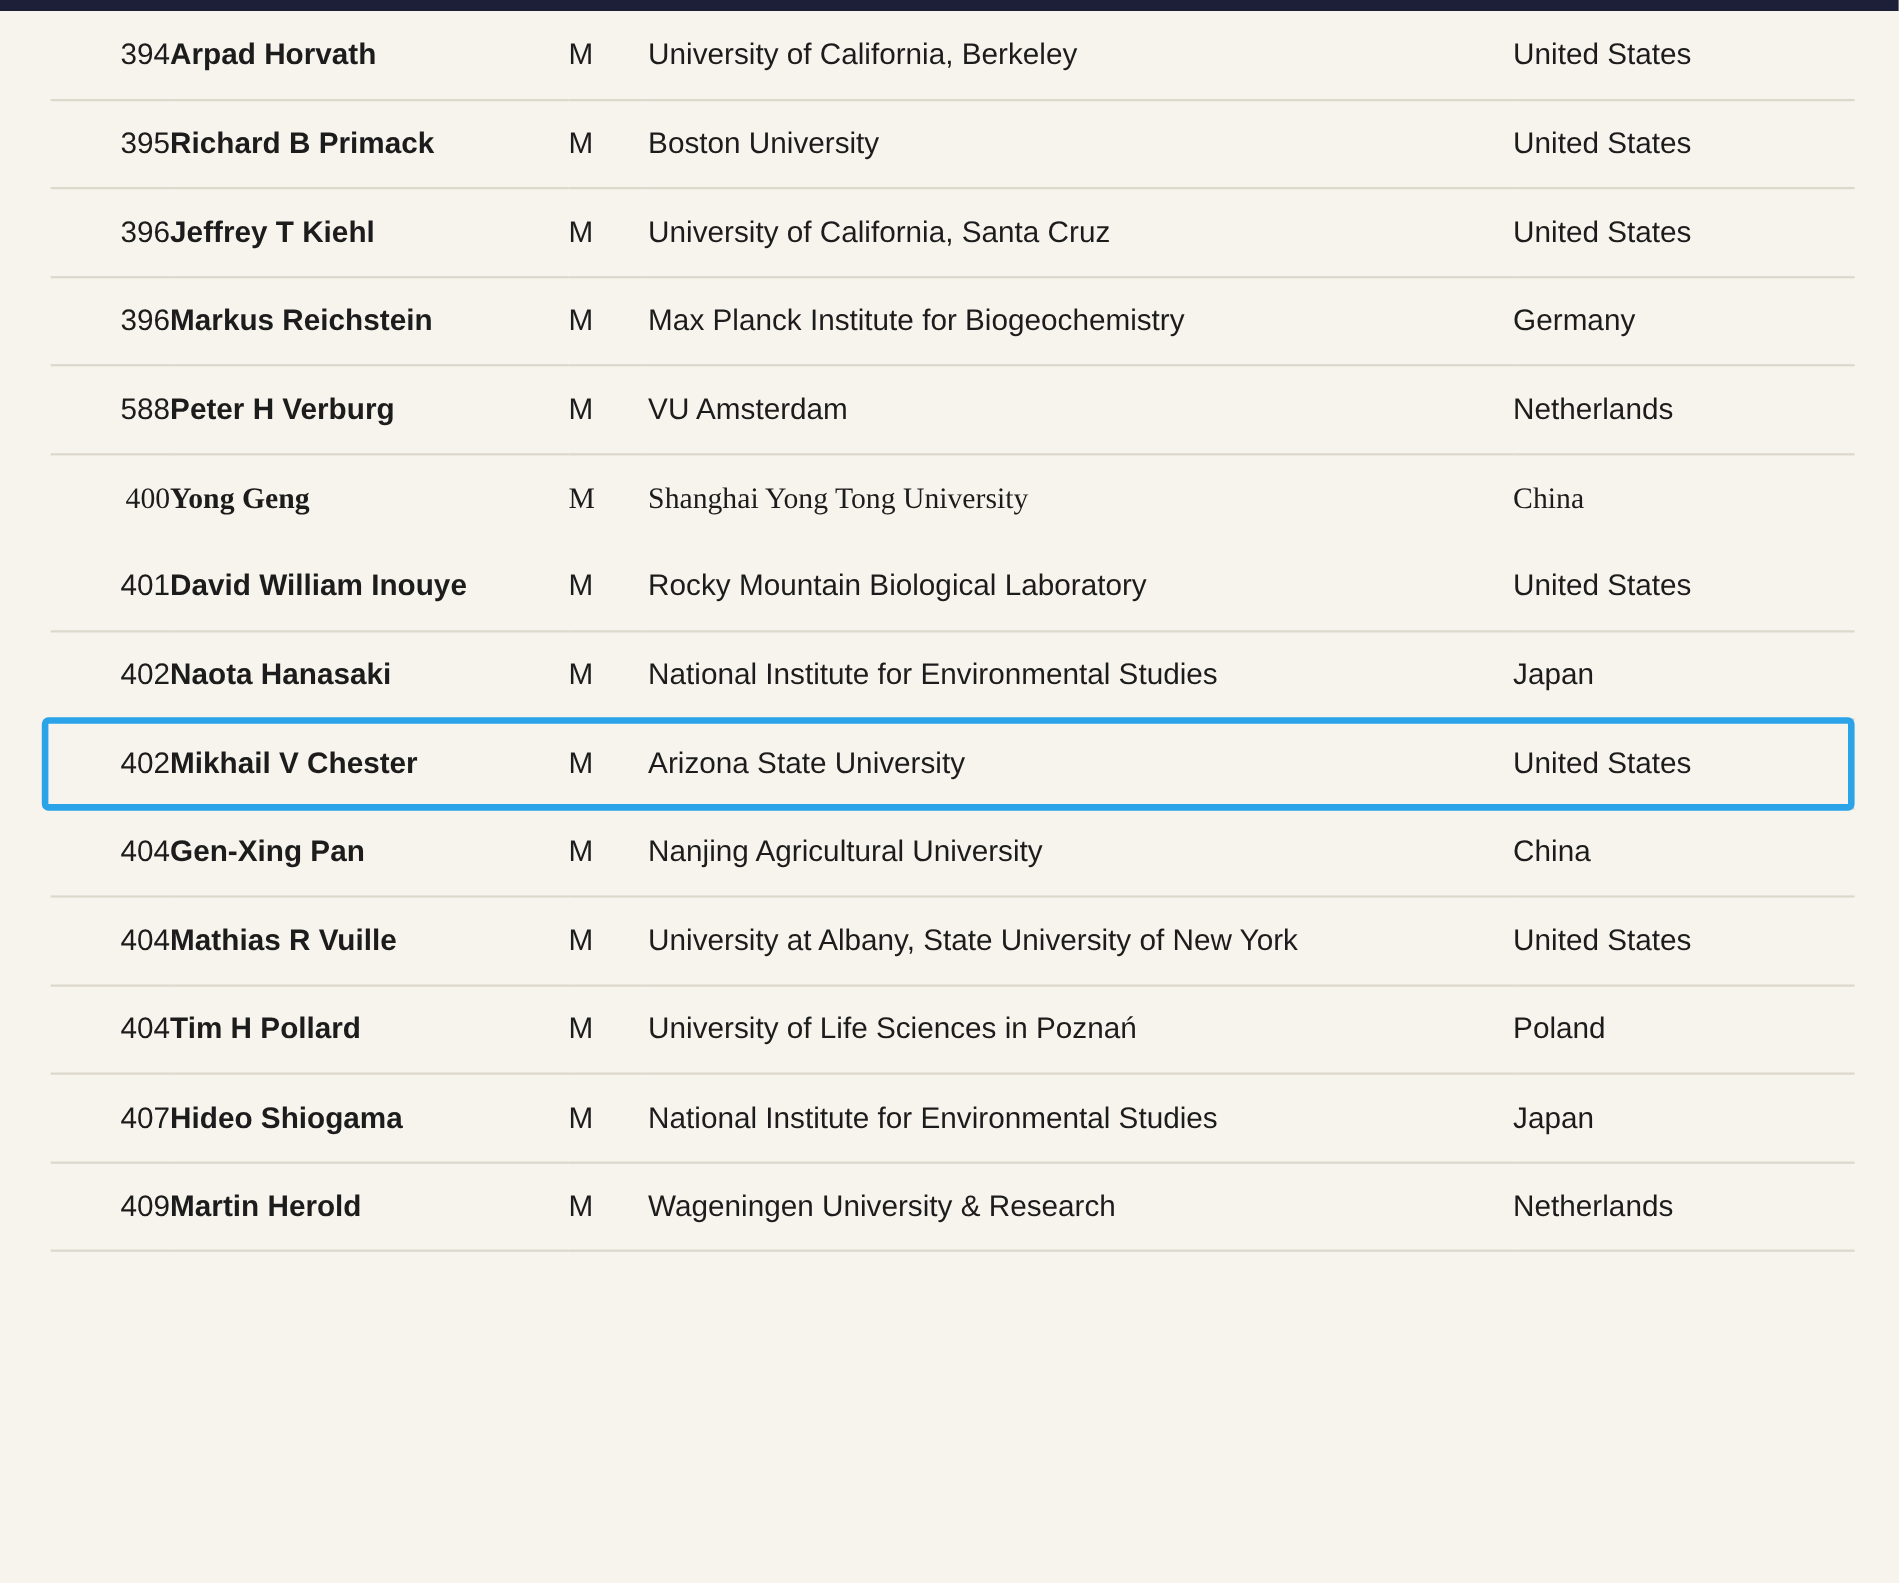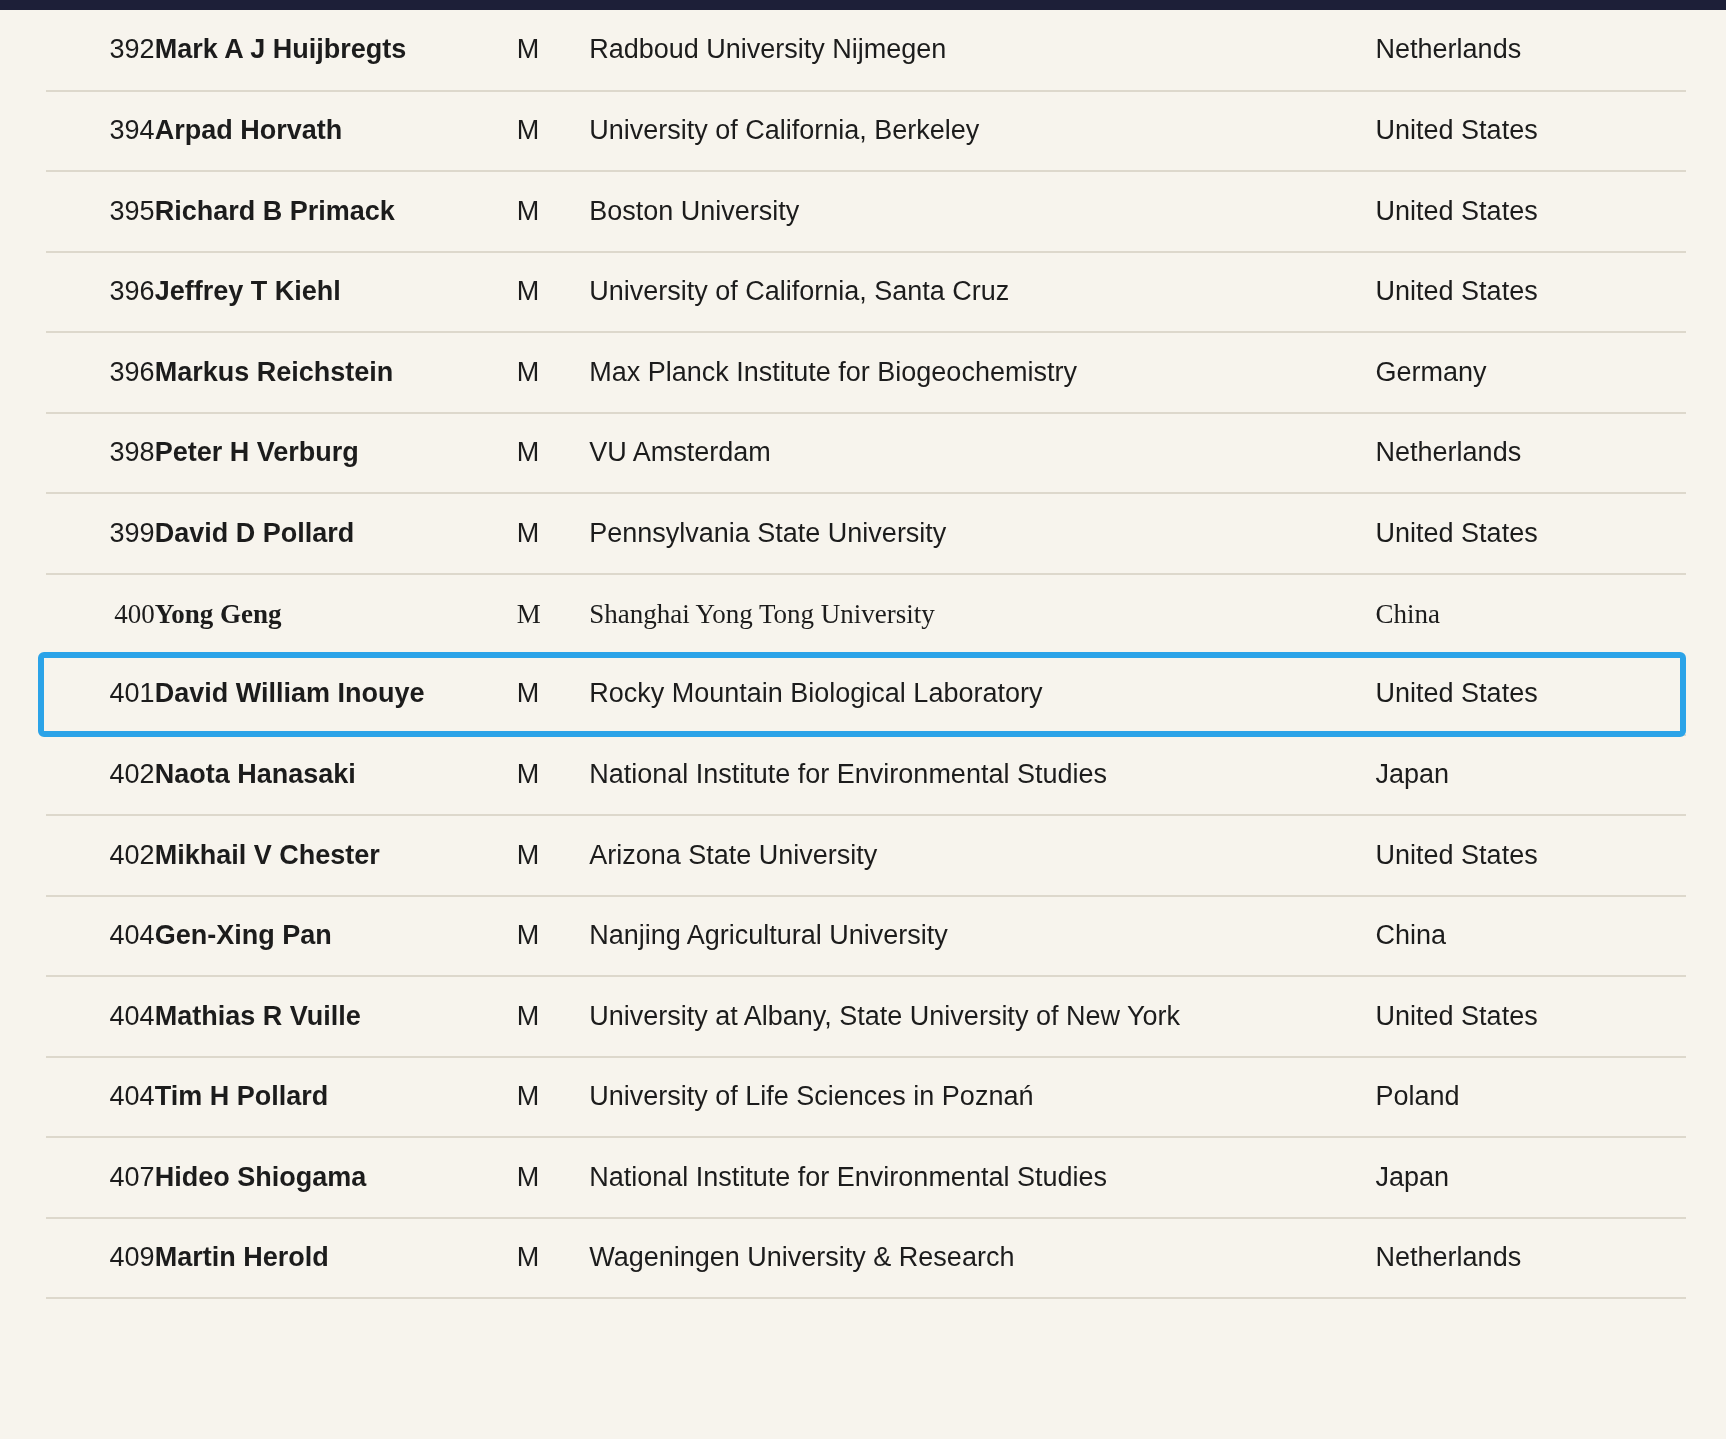--- a/index.html
+++ b/index.html
@@ -100,27 +100,20 @@
 </head>
 <body>
 
 <div class="page">
   <div class="topbar"></div>
 
   <div class="table-wrap">
     <table class="ranking">
       <tbody>
           <tr>
-            <td class="c-rank">392</td>
-            <td class="c-name">Mark A J Huijbregts</td>
-            <td class="c-gender">M</td>
-            <td class="c-inst">Radboud University Nijmegen</td>
-            <td class="c-country">Netherlands</td>
-          </tr>
-          <tr>
             <td class="c-rank">394</td>
             <td class="c-name">Arpad Horvath</td>
             <td class="c-gender">M</td>
             <td class="c-inst">University of California, Berkeley</td>
             <td class="c-country">United States</td>
           </tr>
           <tr>
             <td class="c-rank">395</td>
             <td class="c-name">Richard B Primack</td>
             <td class="c-gender">M</td>
@@ -135,32 +128,25 @@
             <td class="c-country">United States</td>
           </tr>
           <tr>
             <td class="c-rank">396</td>
             <td class="c-name">Markus Reichstein</td>
             <td class="c-gender">M</td>
             <td class="c-inst">Max Planck Institute for Biogeochemistry</td>
             <td class="c-country">Germany</td>
           </tr>
           <tr>
-            <td class="c-rank">398</td>
+            <td class="c-rank">588</td>
             <td class="c-name">Peter H Verburg</td>
             <td class="c-gender">M</td>
             <td class="c-inst">VU Amsterdam</td>
             <td class="c-country">Netherlands</td>
-          </tr>
-          <tr>
-            <td class="c-rank">399</td>
-            <td class="c-name">David D Pollard</td>
-            <td class="c-gender">M</td>
-            <td class="c-inst">Pennsylvania State University</td>
-            <td class="c-country">United States</td>
           </tr>
           <tr class="highlight">
             <td class="c-rank">400</td>
             <td class="c-name">Yong Geng</td>
             <td class="c-gender">M</td>
             <td class="c-inst">Shanghai Yong Tong University</td>
             <td class="c-country">China</td>
           </tr>
           <tr>
             <td class="c-rank">401</td>

